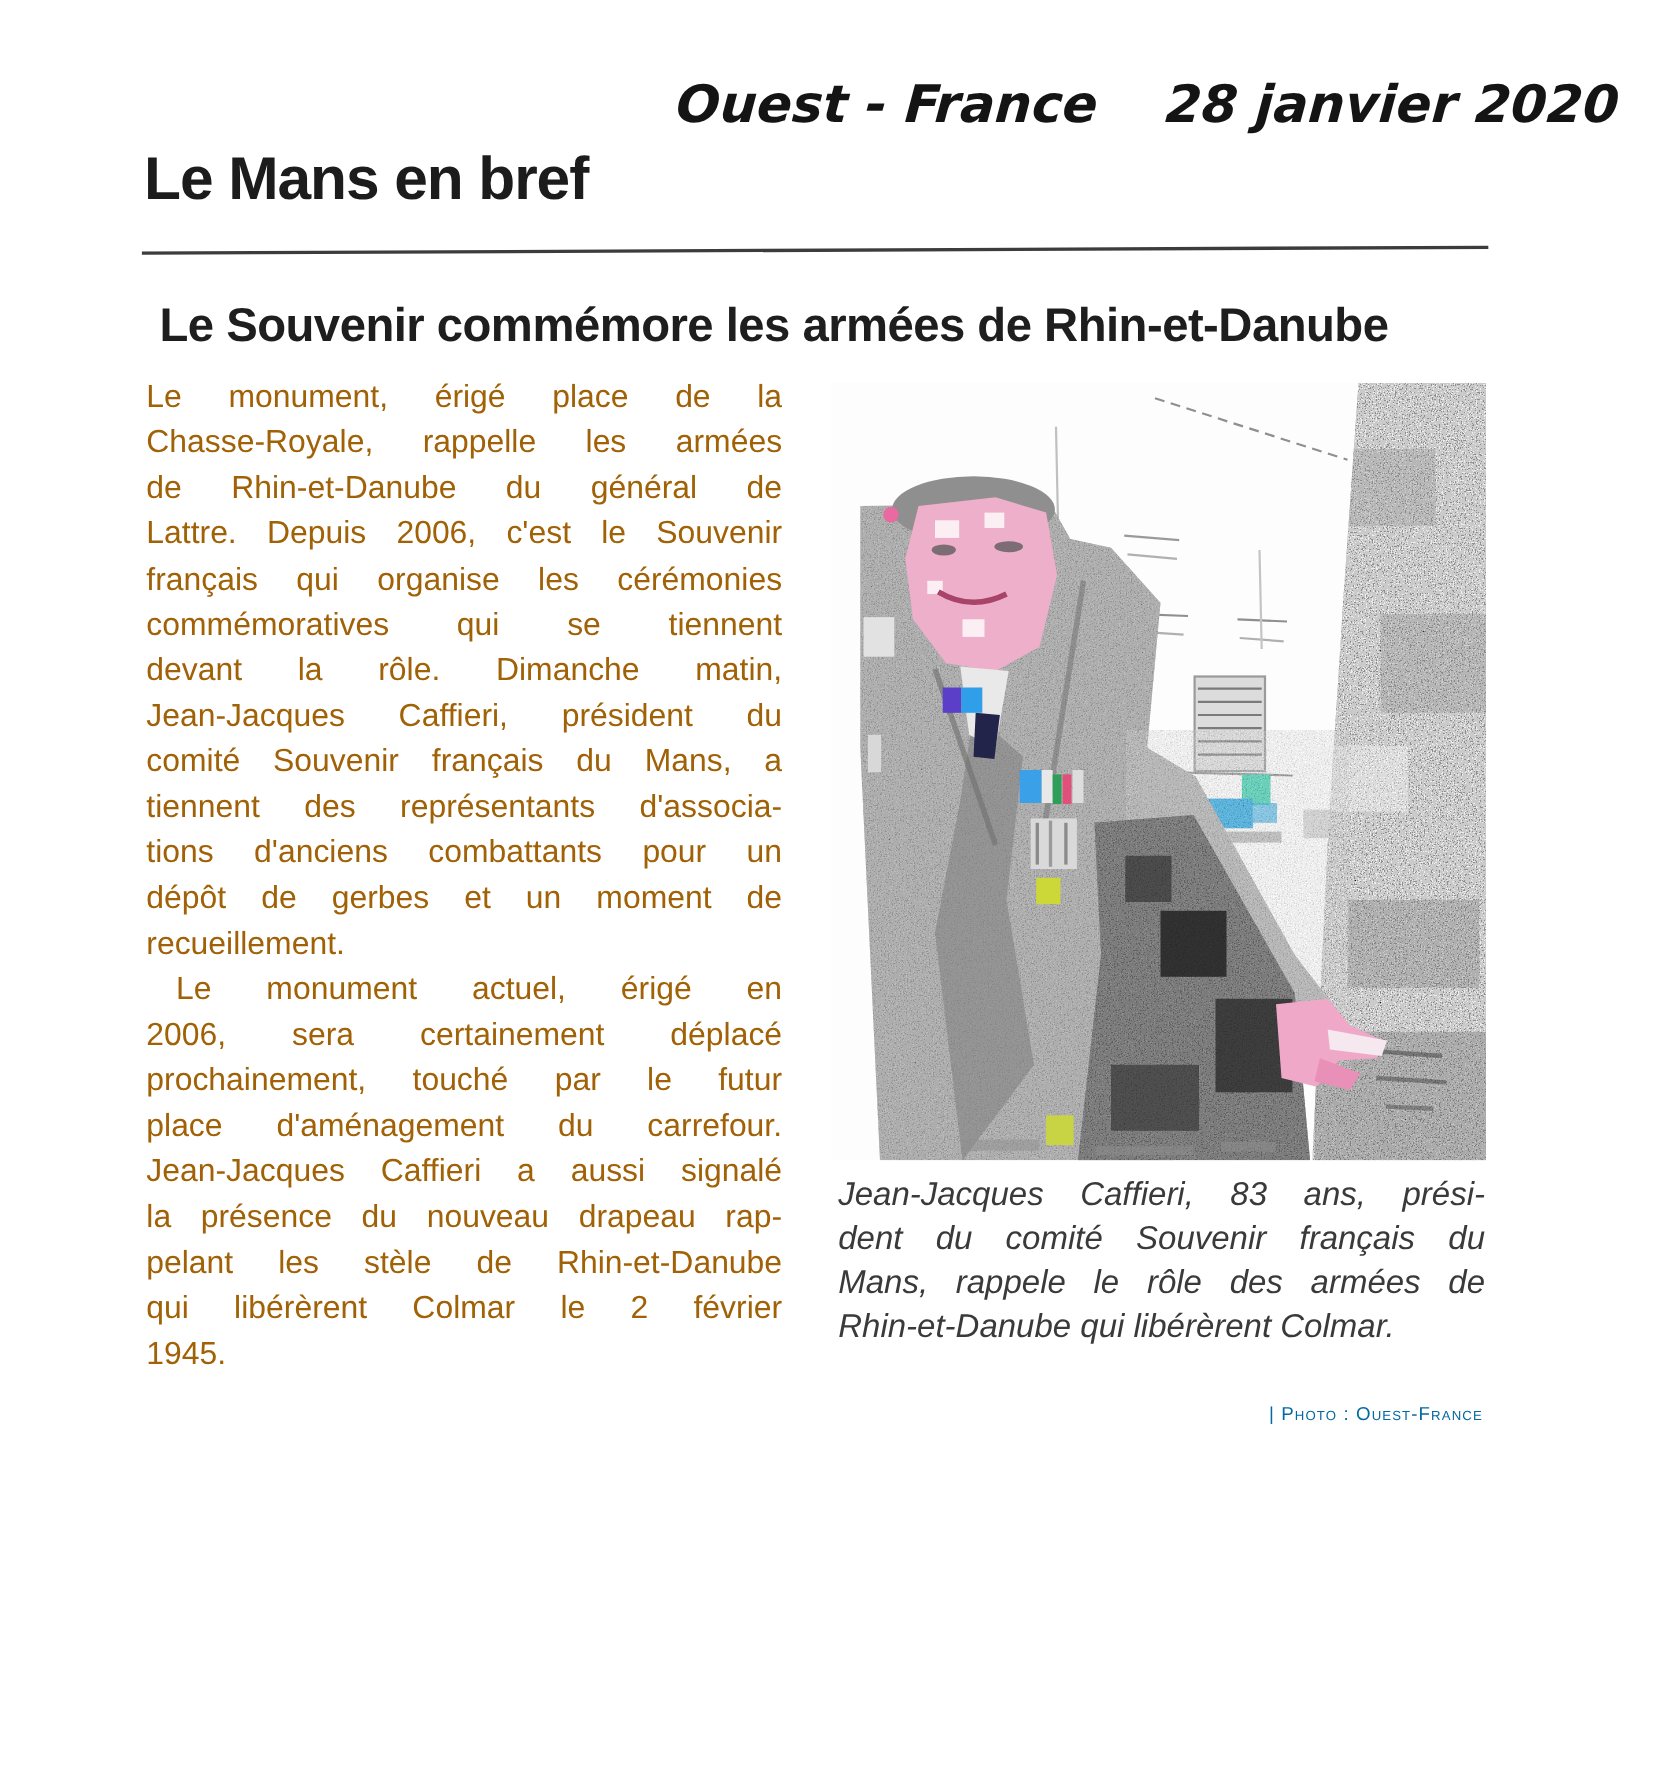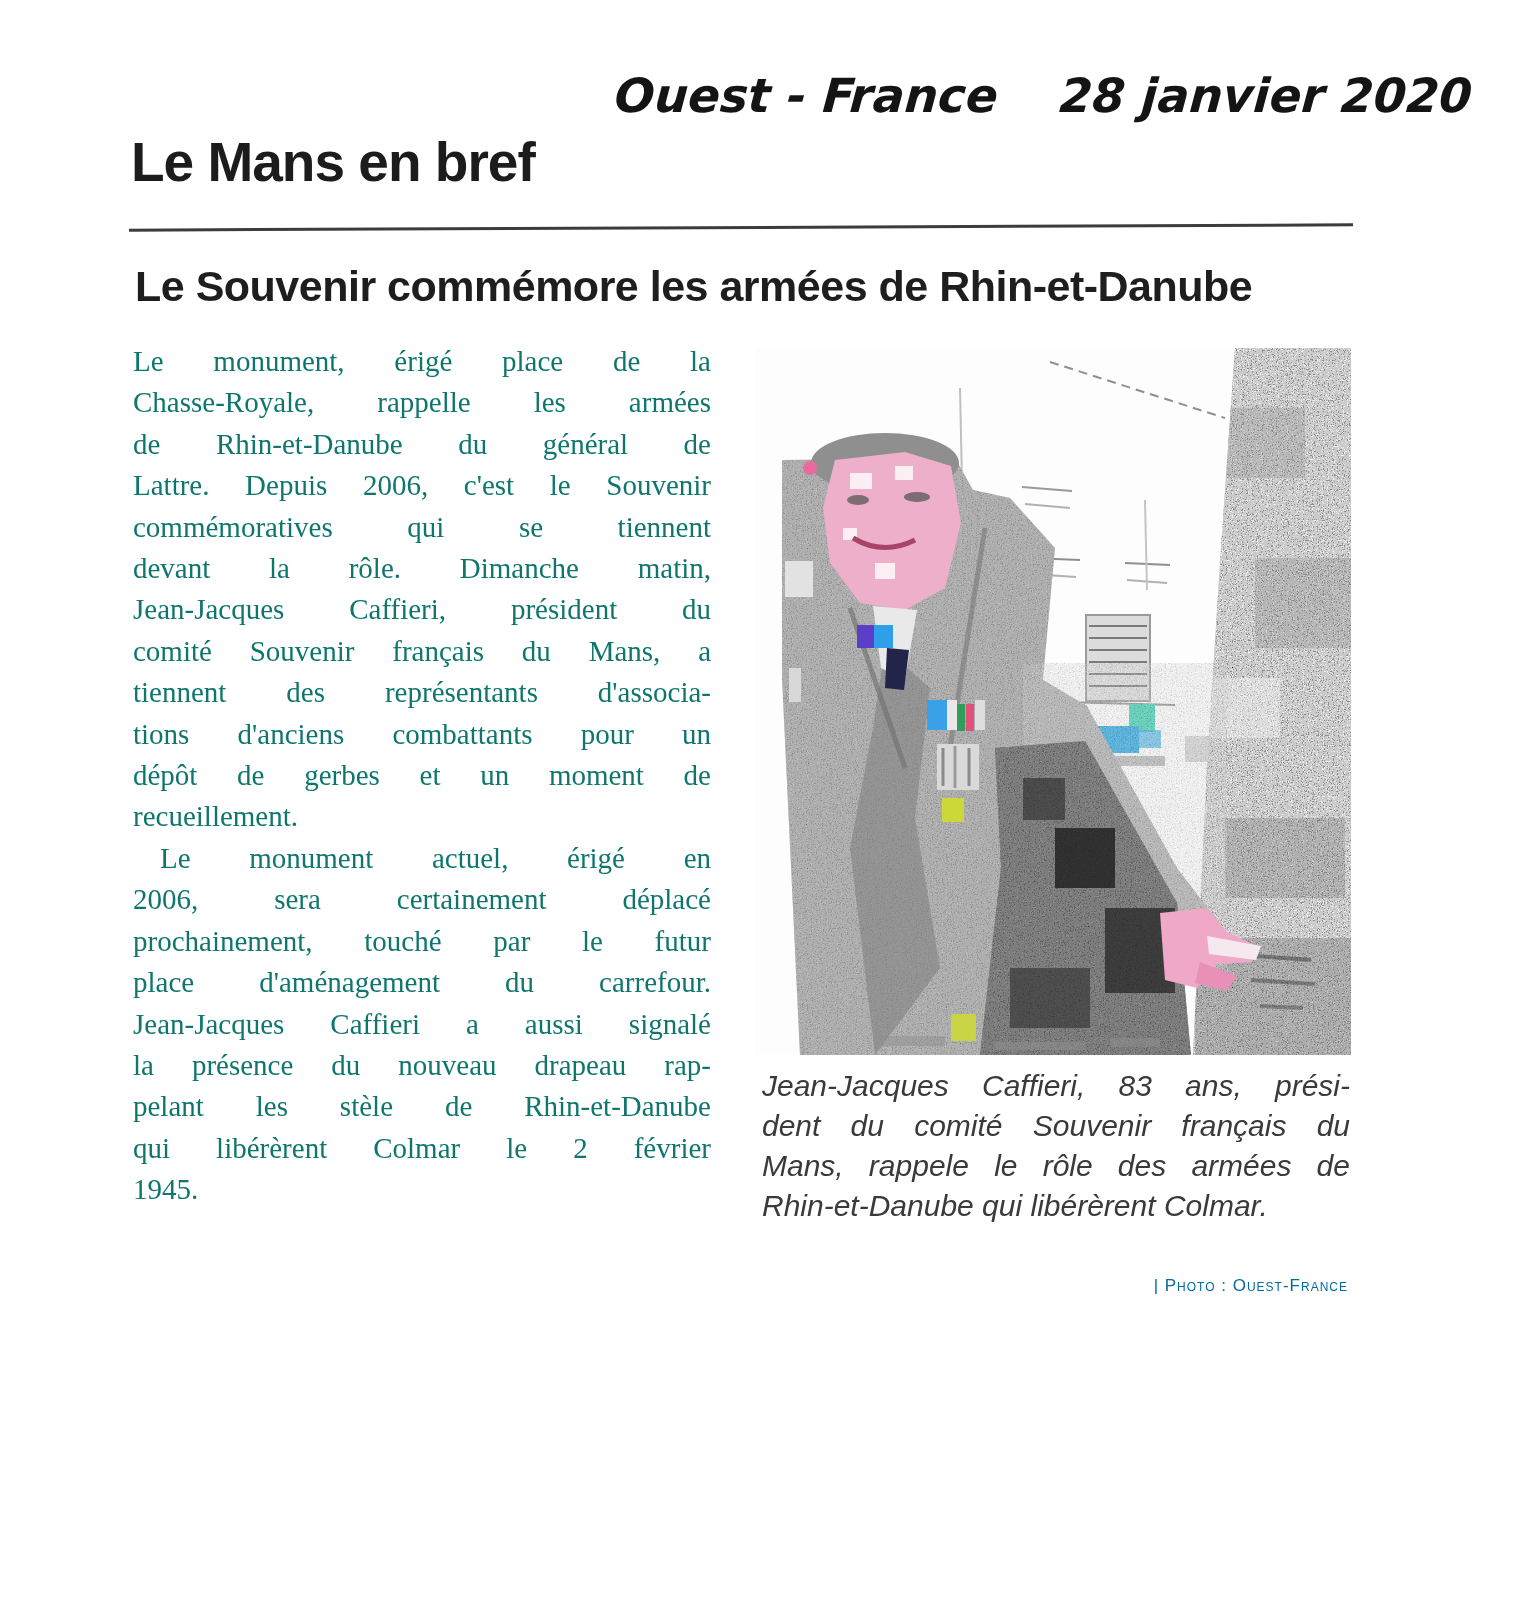--- a/index.html
+++ b/index.html
@@ -10,25 +10,25 @@
   .date-line{position:absolute;left:615px;top:68px;width:800px;display:flex;gap:62px;
              font-family:"DejaVu Sans",sans-serif;font-style:italic;font-weight:bold;
              font-size:47px;color:#141414;white-space:nowrap;transform:skewX(-4deg);}
 
   .section-title{position:absolute;left:131px;top:130px;margin:0;
                  font-size:55px;font-weight:bold;letter-spacing:-1px;color:#1c1c1c;}
 
   .rule{position:absolute;left:129px;top:226px;width:1224px;height:3px;background:#3c3c3c;
         transform:rotate(-0.25deg);}
 
-  .headline{position:absolute;left:131px;top:258px;margin:4px;width:1230px;
+  .headline{position:absolute;left:131px;top:258px;margin:14px;width:1230px;
             font-size:43px;font-weight:bold;letter-spacing:-0.5px;color:#1e1e1e;white-space:nowrap;}
 
   .body-col{position:absolute;left:133px;top:341px;width:578px;
-            font-size:29px;line-height:41.4px;color:#0f766e;font-family:Liberation Serif, serif;}
+            font-size:29px;line-height:41.4px;color:#a16207;}
   .body-line{text-align:justify;text-align-last:justify;min-height:41.4px;}
   .para > div:last-child{text-align-last:left;}
   .p2 > div:first-child{text-indent:27px;}
 
   .photo{position:absolute;left:755px;top:348px;width:596px;height:707px;margin:0;}
   .photo svg{display:block;}
 
   .caption{position:absolute;left:762px;top:1066px;width:588px;
            font-size:30px;line-height:40px;font-style:italic;color:#3a3a3a;}
   .caption-line{text-align:justify;text-align-last:justify;min-height:40px;font-style:italic;}
@@ -52,20 +52,21 @@
   <div class="rule"></div>
 
   <h2 class="headline">Le Souvenir commémore les armées de Rhin-et-Danube</h2>
 
   <div class="body-col">
     <div class="para p1">
         <div class="body-line">Le monument, érigé place de la</div>
         <div class="body-line">Chasse-Royale, rappelle les armées</div>
         <div class="body-line">de Rhin-et-Danube du général de</div>
         <div class="body-line">Lattre. Depuis 2006, c'est le Souvenir</div>
+        <div class="body-line">français qui organise les cérémonies</div>
         <div class="body-line">commémoratives qui se tiennent</div>
         <div class="body-line">devant la rôle. Dimanche matin,</div>
         <div class="body-line">Jean-Jacques Caffieri, président du</div>
         <div class="body-line">comité Souvenir français du Mans, a</div>
         <div class="body-line">tiennent des représentants d'associa-</div>
         <div class="body-line">tions d'anciens combattants pour un</div>
         <div class="body-line">dépôt de gerbes et un moment de</div>
         <div class="body-line">recueillement.</div>
       </div>
     <div class="para p2">

